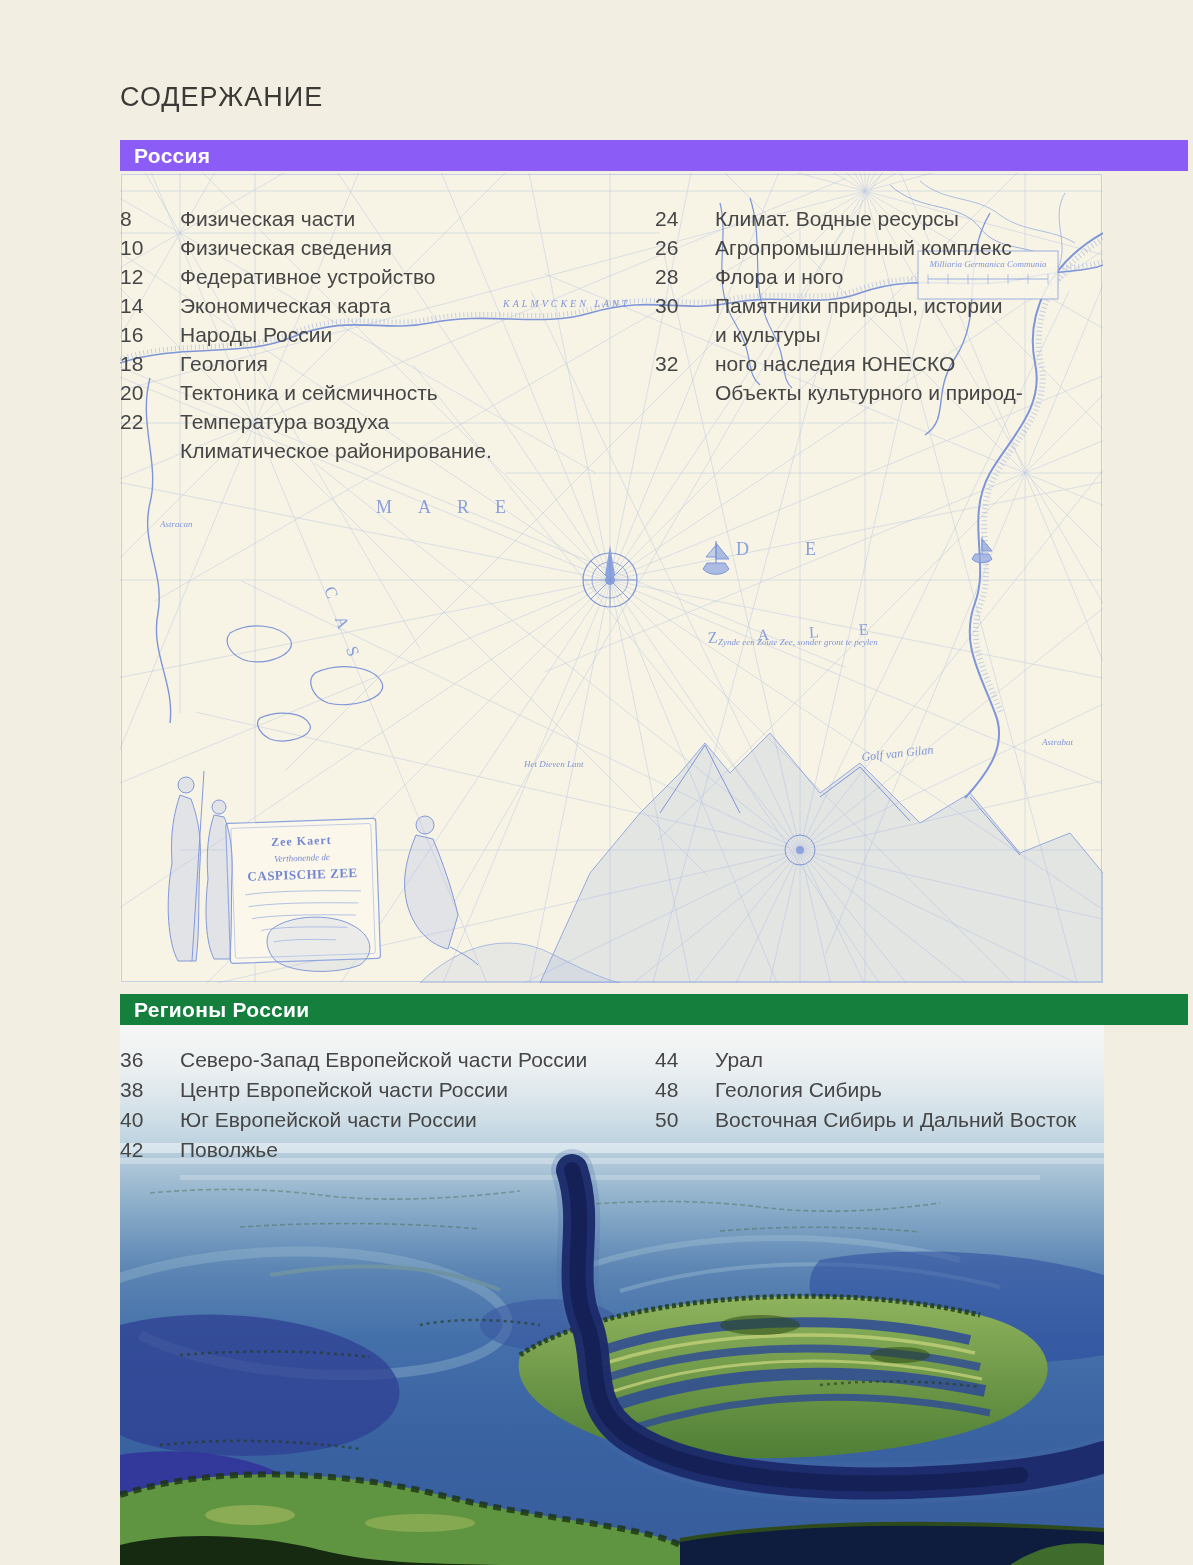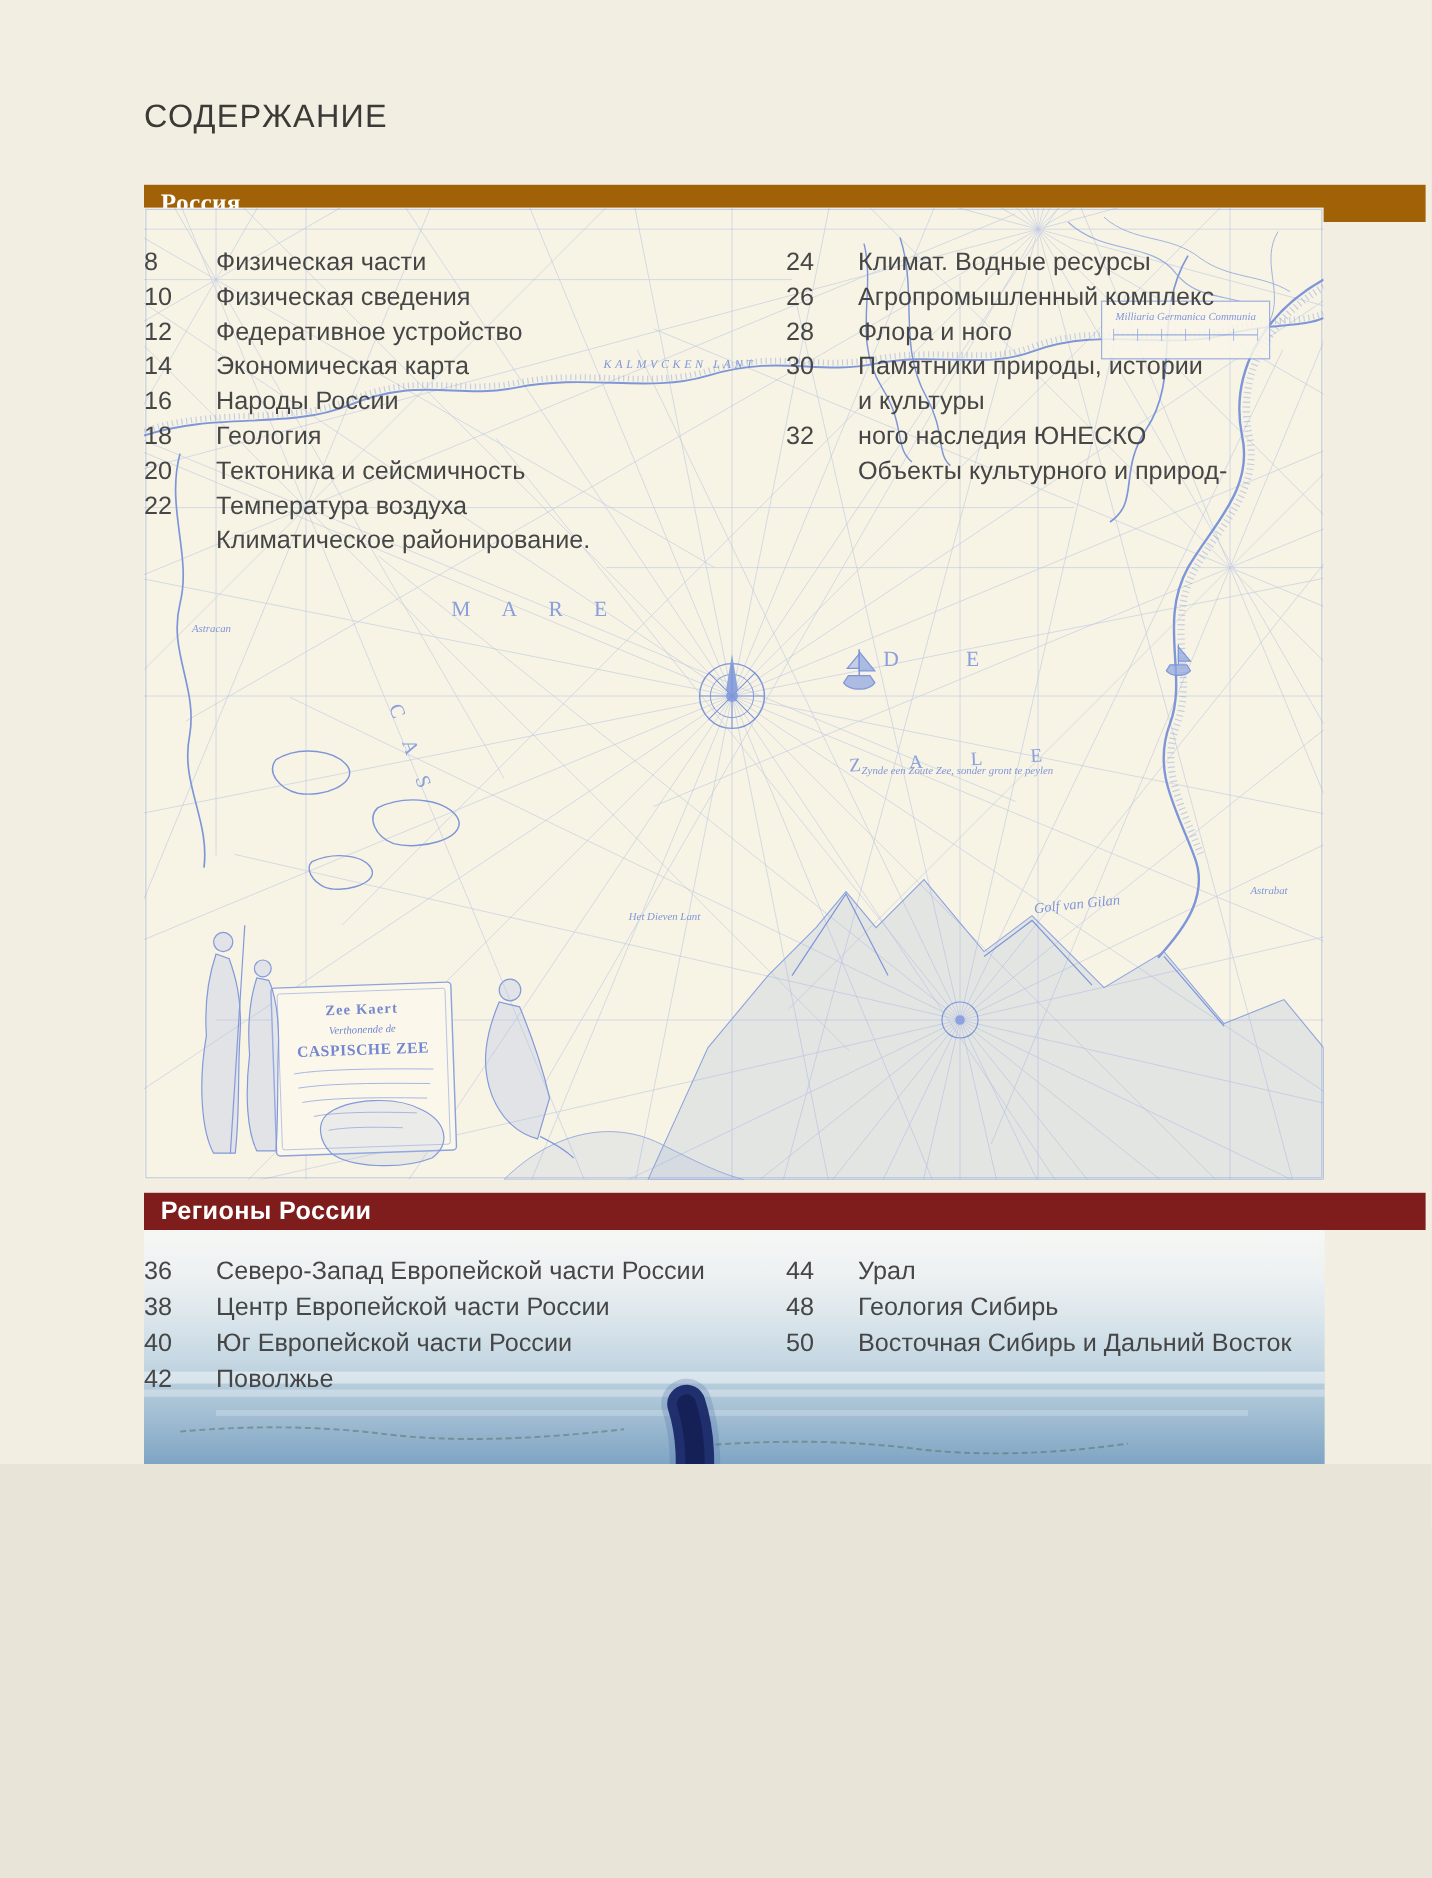--- a/index.html
+++ b/index.html
@@ -1,24 +1,24 @@
 <!DOCTYPE html>
 <html><head>
 <meta charset="utf-8">
 <style>
   html,body{margin:0;padding:0;}
   body{background:#e8e5d8;}
-  .page{position:relative;width:1193px;height:1220px;background:#f2efe2;overflow:hidden;
+  .page{position:relative;width:1193px;height:1565px;background:#f2efe2;overflow:hidden;
         font-family:"Liberation Sans",sans-serif;color:#474747;}
   .doc-title{position:absolute;left:120px;top:82px;font-size:27px;letter-spacing:1px;
         color:#3b3a37;font-weight:normal;margin:0;}
   .bar{position:absolute;left:120px;width:1068px;height:31px;display:flex;align-items:center;
         padding-left:14px;box-sizing:border-box;color:#fff;font-weight:bold;font-size:21px;letter-spacing:.3px;}
-  .bar-russia{top:154px;background:#a16207;font-family:Liberation Serif, serif;}
-  .bar-regions{top:994px;background:#7f1d1d;}
+  .bar-russia{top:140px;background:#8b5cf6;}
+  .bar-regions{top:994px;background:#15803d;}
   .map-panel{position:absolute;left:120px;top:173px;width:983px;height:810px;background:#f7f4e5;}
   .photo-panel{position:absolute;left:120px;top:1025px;width:984px;height:540px;}
   .map-panel svg,.photo-panel svg{position:absolute;left:0;top:0;}
   .toc{position:absolute;left:0;right:0;font-size:21px;line-height:29px;color:#464646;}
   .toc-1{top:31px;}
   .toc-2{top:20px;line-height:30px;}
   .toc-col{position:absolute;top:0;}
   .col-a{left:0;width:532px;}
   .col-b{left:535px;width:448px;}
   .toc-row{display:flex;}

